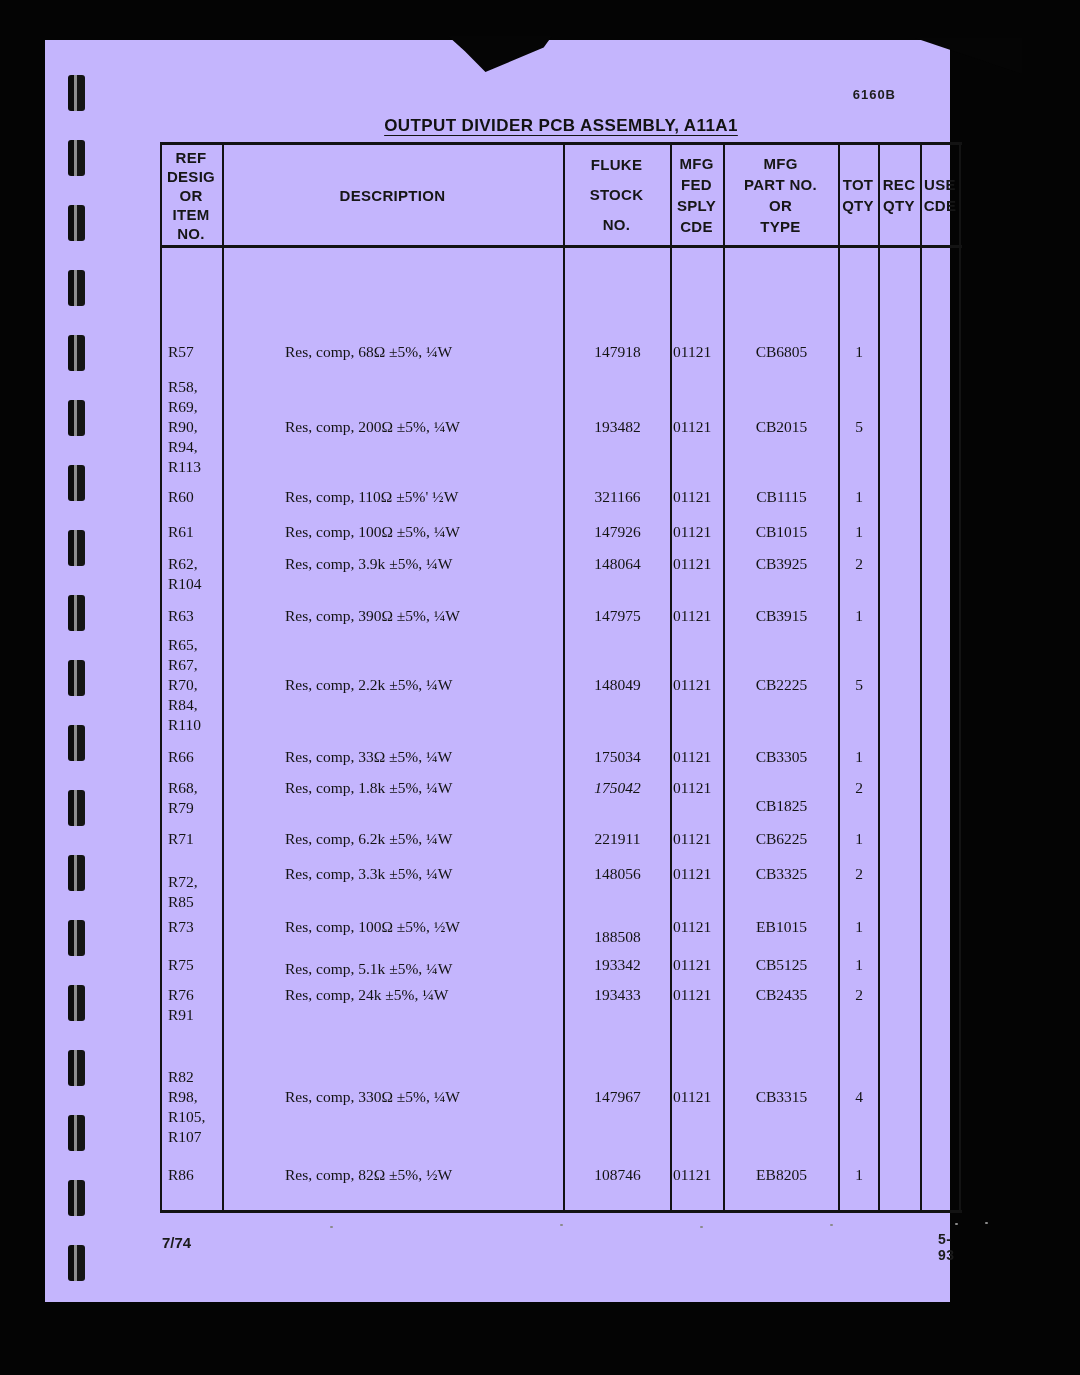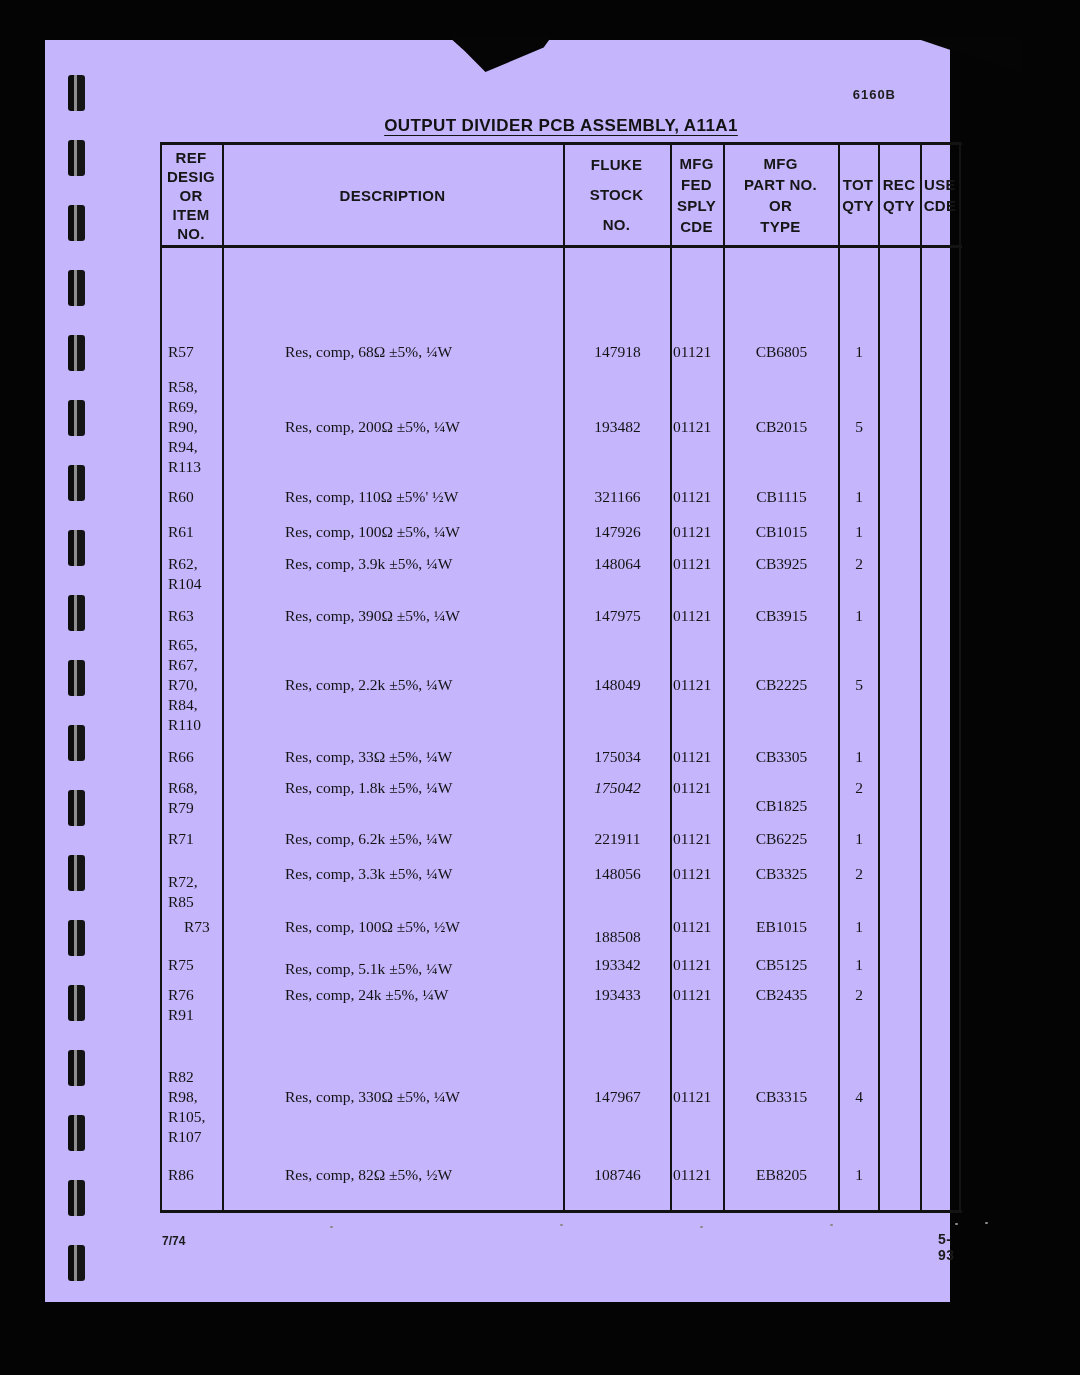--- a/index.html
+++ b/index.html
@@ -49,21 +49,21 @@
     position:absolute;font-family:"Liberation Serif","DejaVu Serif",serif;
     font-size:15.5px;line-height:20px;color:#131313;white-space:pre-line;
   }
   .cell.ref{left:8px;width:54px;text-align:left;}
   .cell.desc{left:125px;width:278px;text-align:left;white-space:nowrap;}
   .cell.stock{left:405px;width:105px;text-align:center;}
   .cell.fed{left:513px;width:50px;text-align:left;}
   .cell.part{left:565px;width:113px;text-align:center;}
   .cell.tot{left:680px;width:38px;text-align:center;}
   .page-footer-left{
-    position:absolute;left:117px;top:1194px;font-size:12px;font-weight:bold;color:#1b1b1b;
+    position:absolute;left:117px;top:1194px;font-size:15px;font-weight:bold;color:#1b1b1b;
   }
   .page-footer-right{
     position:absolute;left:893px;top:1191px;font-size:14px;font-weight:bold;color:#1b1b1b;letter-spacing:.5px;
   }
 </style>
 </head>
 <body>
 
 <div class="screen">
   <div class="page">
@@ -227,21 +227,21 @@
           <div class="trow" style="top: 616px;">
             <div class="cell ref" style="top: 8px;">R72,
 R85</div>
             <div class="cell desc" style="top: 0px;">Res, comp, 3.3k ±5%, ¼W</div>
             <div class="cell stock" style="top: 0px;">148056</div>
             <div class="cell fed" style="top: 0px;">01121</div>
             <div class="cell part" style="top: 0px;">CB3325</div>
             <div class="cell tot" style="top: 0px;">2</div>
           </div>
           <div class="trow" style="top: 669px;">
-            <div class="cell ref" style="top: 0px; margin-left: 16px;">R73</div>
+            <div class="cell ref" style="top: 0px;">R73</div>
             <div class="cell desc" style="top: 0px;">Res, comp, 100Ω ±5%, ½W</div>
             <div class="cell stock" style="top: 10px;">188508</div>
             <div class="cell fed" style="top: 0px;">01121</div>
             <div class="cell part" style="top: 0px;">EB1015</div>
             <div class="cell tot" style="top: 0px;">1</div>
           </div>
           <div class="trow" style="top: 707px;">
             <div class="cell ref" style="top: 0px;">R75</div>
             <div class="cell desc" style="top: 4px;">Res, comp, 5.1k ±5%, ¼W</div>
             <div class="cell stock" style="top: 0px;">193342</div>

